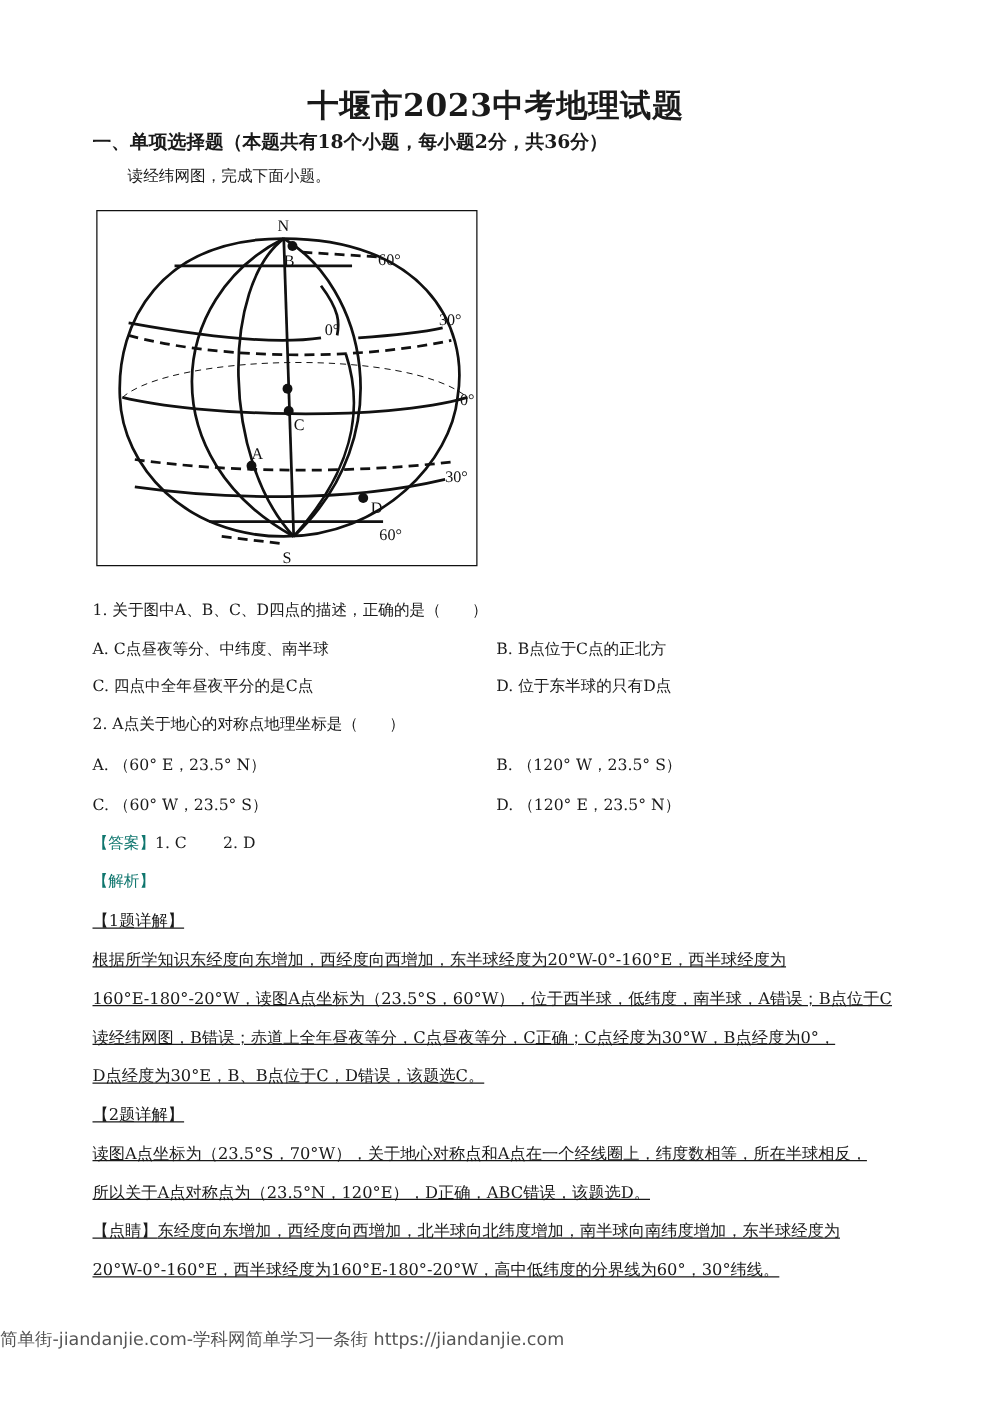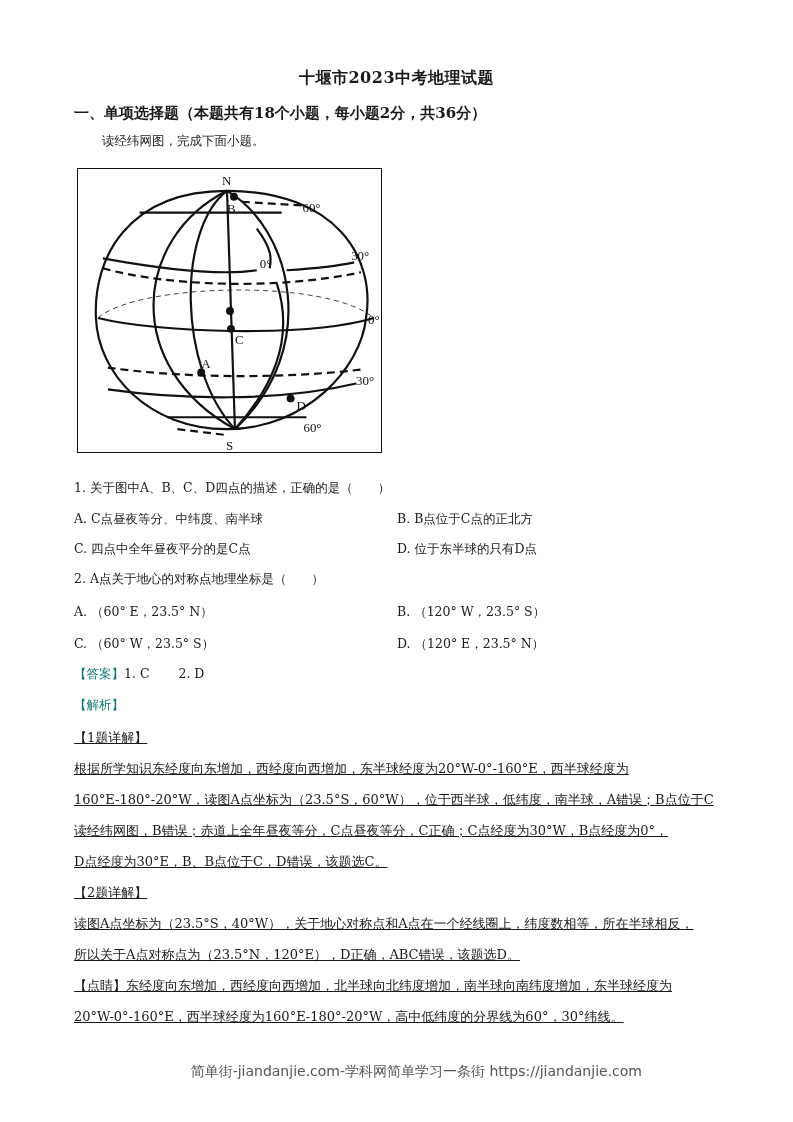--- a/index.html
+++ b/index.html
@@ -1,28 +1,28 @@
 <!DOCTYPE html>
 <html><head>
 <meta charset="utf-8">
 <style>
   html, body { margin: 0; padding: 0; background: #ffffff; }
   body { width: 793px; height: 1122px; position: relative; overflow: hidden;
          font-family: "DejaVu Serif", "Liberation Serif", serif; color: #1a1a1a; }
   .title { position: absolute; top: 68px; left: 0; width: 793px; text-align: center;
-           font-size: 16px; font-weight: bold; letter-spacing: 0.5px; }
+           font-size: 25px; font-weight: bold; letter-spacing: 0.5px; }
   .section { position: absolute; top: 104px; left: 74px; font-size: 15px; font-weight: bold; }
   .intro { position: absolute; top: 133px; left: 102px; font-size: 12.5px; font-family: Liberation Mono, monospace; }
   .figure { position: absolute; top: 168px; left: 77px; width: 305px; height: 285px;
             border: 1.5px solid #111; box-sizing: border-box; }
   .figure svg { width: 100%; height: 100%; }
   .q { position: absolute; font-size: 12.5px; }
   .ans-label { color: #0f766e; }
   .body-text { position: absolute; left: 74px; width: 650px; font-size: 13px; line-height: 31px; text-decoration: underline; }
-  .footer { position: absolute; top: 1063px; left: 0; width: 642px; text-align: right;
+  .footer { position: absolute; top: 1063px; left: 0; width: 642px; text-align: left;
             font-family: "DejaVu Sans", sans-serif; font-size: 14px; color: #555; }
 </style>
 </head>
 <body>
 
 <div class="title">十堰市2023中考地理试题</div>
 <div class="section">一、单项选择题（本题共有18个小题，每小题2分，共36分）</div>
 <div class="intro">读经纬网图，完成下面小题。</div>
 
 <div class="figure">
@@ -94,19 +94,19 @@
 <div class="body-text" style="top:722px">
   <div>【1题详解】</div>
   <div>根据所学知识东经度向东增加，西经度向西增加，东半球经度为20°W-0°-160°E，西半球经度为</div>
   <div>160°E-180°-20°W，读图A点坐标为（23.5°S，60°W），位于西半球，低纬度，南半球，A错误；B点位于C</div>
   <div>读经纬网图，B错误；赤道上全年昼夜等分，C点昼夜等分，C正确；C点经度为30°W，B点经度为0°，</div>
   <div>D点经度为30°E，B、B点位于C，D错误，该题选C。</div>
 </div>
 
 <div class="body-text" style="top:877px">
   <div>【2题详解】</div>
-  <div>读图A点坐标为（23.5°S，40°W），关于地心对称点和A点在一个经线圈上，纬度数相等，所在半球相反，</div>
+  <div>读图A点坐标为（23.5°S，70°W），关于地心对称点和A点在一个经线圈上，纬度数相等，所在半球相反，</div>
   <div>所以关于A点对称点为（23.5°N，120°E），D正确，ABC错误，该题选D。</div>
   <div><span>【点睛】</span><span>东经度向东增加，西经度向西增加，北半球向北纬度增加，南半球向南纬度增加，东半球经度为</span></div>
   <div>20°W-0°-160°E，西半球经度为160°E-180°-20°W，高中低纬度的分界线为60°，30°纬线。</div>
 </div>
 
 <div class="footer">简单街-jiandanjie.com-学科网简单学习一条街 https://jiandanjie.com</div>
 
 </body></html>

